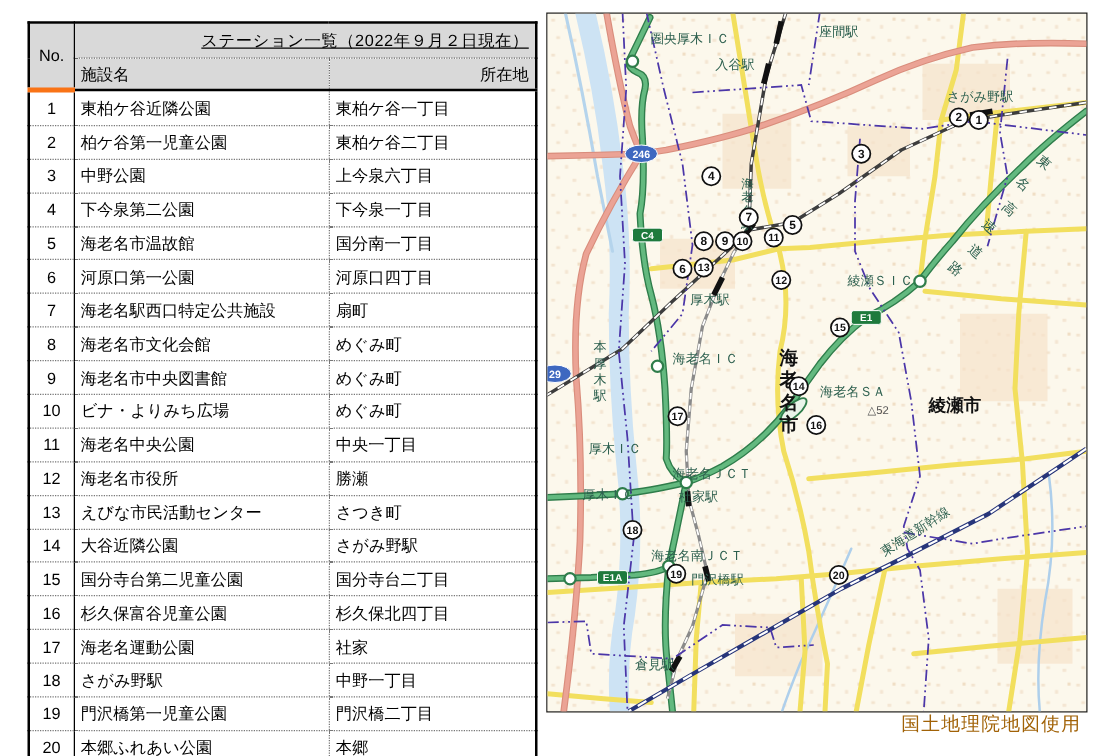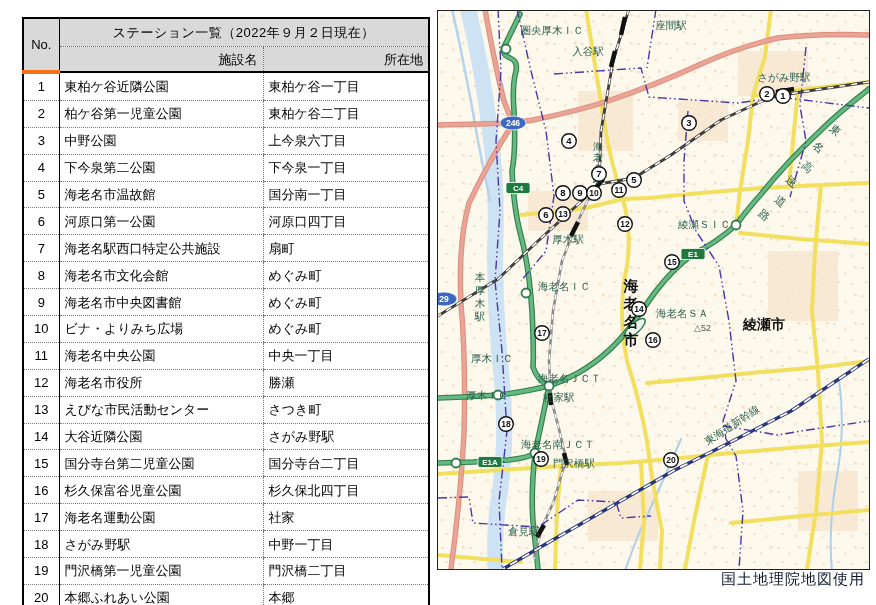--- a/index.html
+++ b/index.html
@@ -13,33 +13,33 @@
     position:absolute;left:22px;top:17px;width:406px;
     border-collapse:collapse;table-layout:fixed;
     font-size:13px;line-height:1;
     border:2px solid #000;
   }
   .station-table th,.station-table td{
     padding:0 5px;overflow:hidden;white-space:nowrap;font-weight:normal;
   }
   .station-table thead th{background:#d9d9d9;}
   .th-no{border-right:1px solid #000;border-bottom:4px solid #f97316;text-align:center;}
-  .th-title{border-bottom:1px dotted #666;text-align:center;height:27px;letter-spacing:.5px;}
-  .th-fac{border-bottom:2px solid #000;text-align:right;height:24px;}
+  .th-title{border-bottom:1px dotted #666;text-align:right;height:27px;letter-spacing:.5px;text-decoration:underline;}
+  .th-fac{border-bottom:2px solid #000;text-align:left;height:24px;}
   .th-loc{border-left:1px dotted #666;border-bottom:2px solid #000;text-align:right;height:24px;}
   .station-table tbody td{border-bottom:1px dotted #777;height:25.9px;}
   .station-table tbody tr:last-child td{border-bottom:none;}
   td.no{text-align:center;border-right:1px solid #000;}
   td.location{border-left:1px dotted #777;}
   
   .map-wrap{position:absolute;left:437px;top:10px;width:431px;height:558px;border:1px solid #222;background:#fcf8ec;}
   .map-wrap svg{display:block;}
   .map-caption{
     position:absolute;left:437px;top:570px;width:428px;text-align:right;
-    font-family:"Liberation Serif","DejaVu Serif",serif;font-size:15px;letter-spacing:1px;color:#0f172a;
+    font-family:"Liberation Serif","DejaVu Serif",serif;font-size:15px;letter-spacing:1px;color:#a16207;
   }
 </style>
 </head>
 <body>
 
 <table class="station-table">
   <colgroup>
       <col style="width:36px">
       <col style="width:204px">
       <col style="width:166px">

